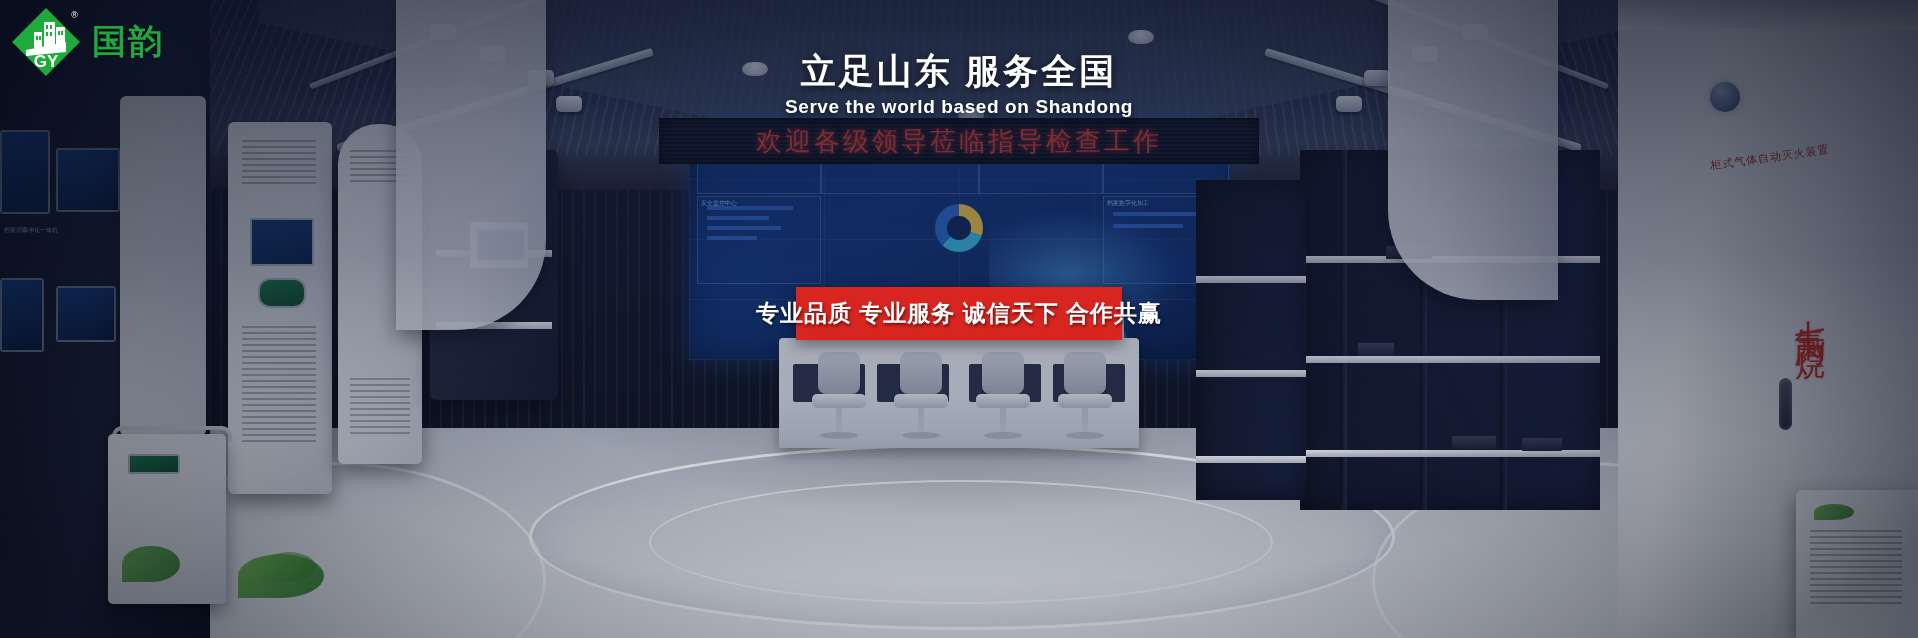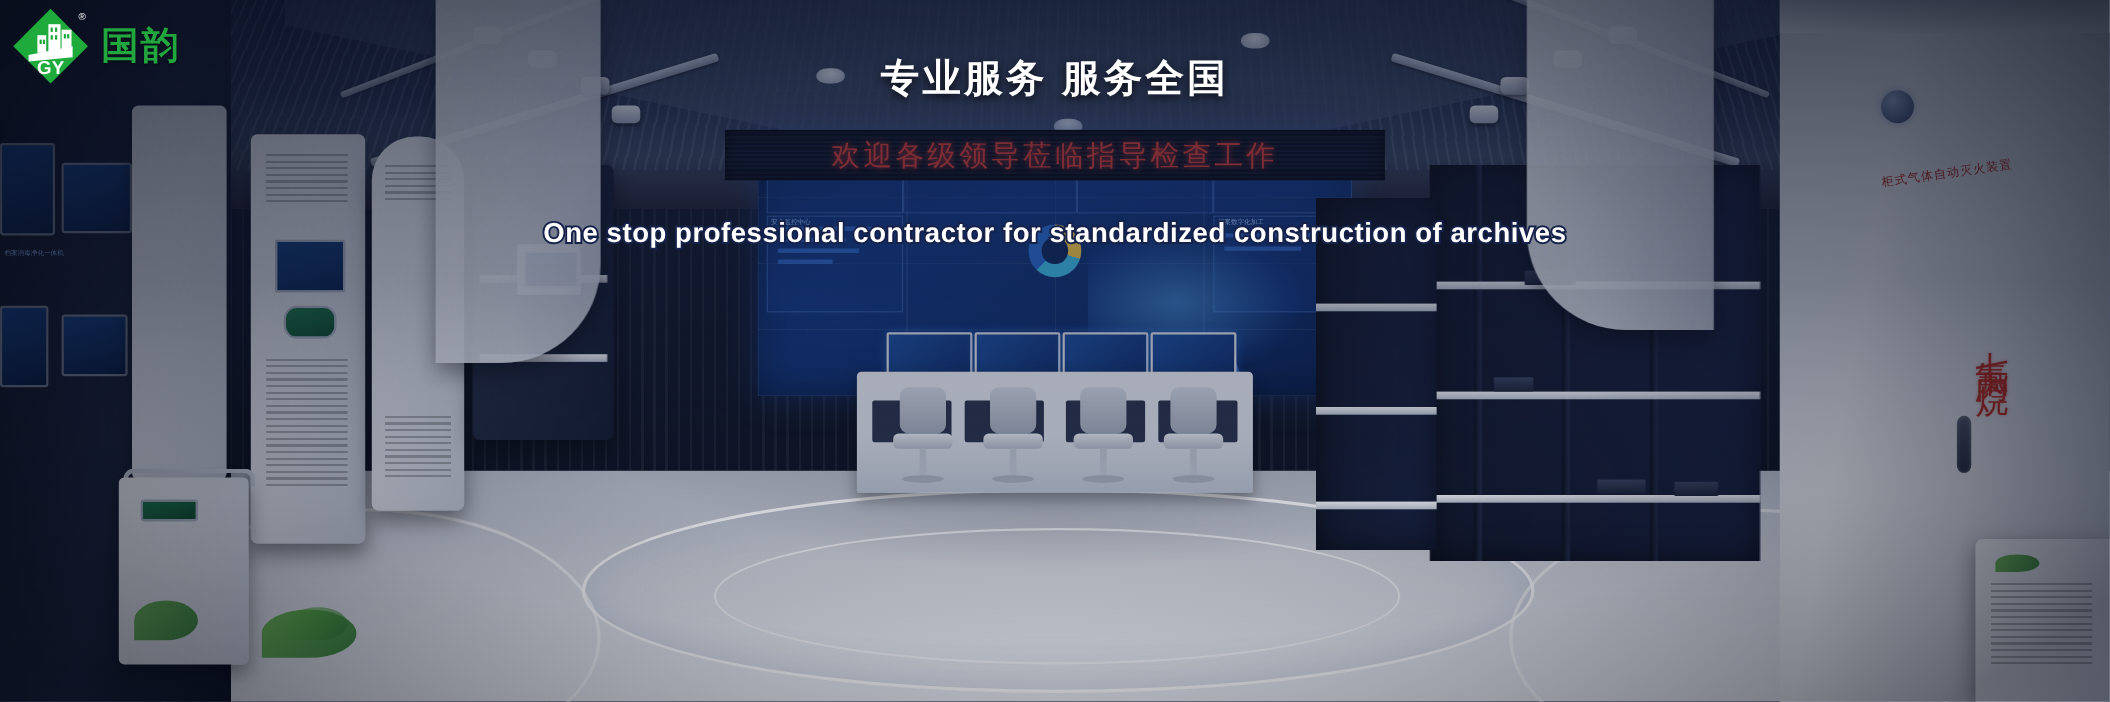--- a/index.html
+++ b/index.html
@@ -554,17 +554,20 @@
             <rect x="26" y="30" width="2" height="4"></rect>
               <rect x="29" y="30" width="2" height="4"></rect>
           </g>
           <text x="36" y="61" font-family="Liberation Sans, sans-serif" font-size="17" font-weight="bold" fill="#ffffff" text-anchor="middle">GY</text>
         </svg>
         <span style="position:absolute; right:4px; top:4px; color:#ffffff; font-size:9px;">®</span>
       </div>
       <span class="logo-name">国韵</span>
     </div>
 
-    <div class="tagline-cn">专业服务 服务全国</div>
-    <div class="headline-en">One stop professional contractor for standardized construction of archives</div>
-
+    <div class="tagline-cn">立足山东 服务全国</div>
+    <div class="tagline-en">Serve the world based on Shandong</div>
+
+    <div class="slogan-btn">
+      <span class="slogan-btn-text">专业品质 专业服务 诚信天下 合作共赢</span>
+    </div>
   </div>
 </div>
 
 </body></html>

